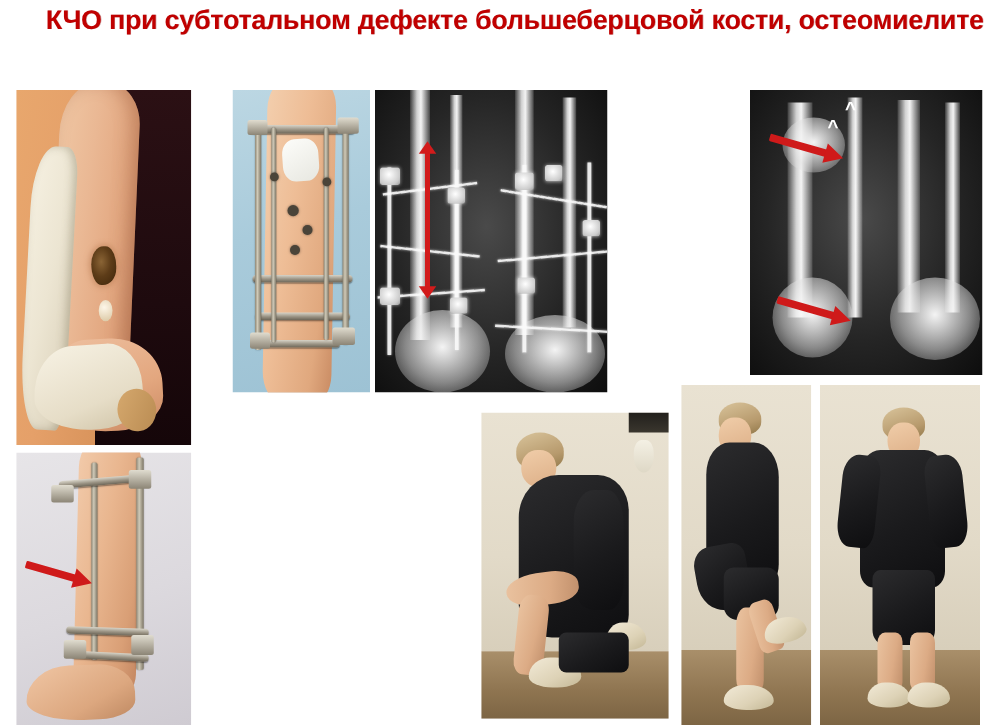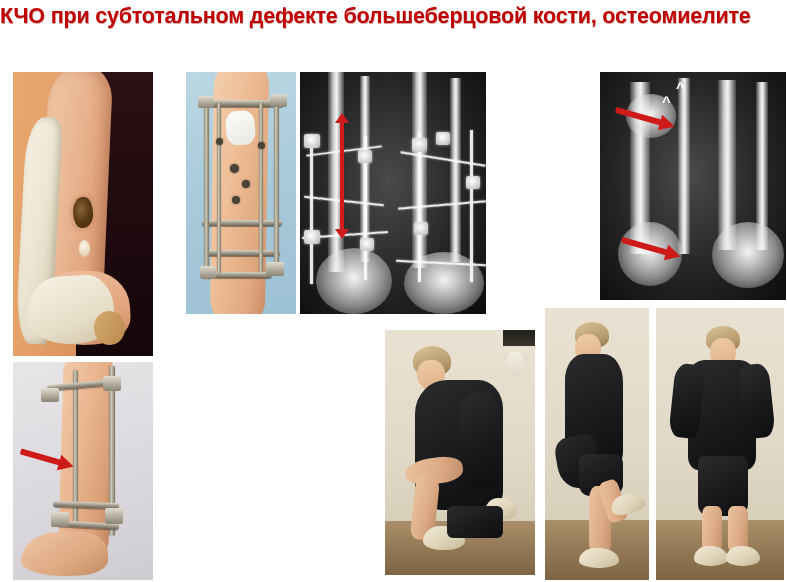--- a/index.html
+++ b/index.html
@@ -14,21 +14,21 @@
     overflow: hidden;
     font-family: "Liberation Sans", sans-serif;
   }
 
   
   #slide-title {
     position: absolute;
     left: 0;
     top: 2px;
     width: 787px;
-    text-align: left;
+    text-align: right;
     color: #c00000;
     font-weight: bold;
     font-size: 21.5px;
     line-height: 28px;
     letter-spacing: -0.2px;
     font-family: "Liberation Sans", sans-serif;
     text-shadow: 0.5px 0.5px 0 rgba(120,0,0,0.35);
   }
 
   

